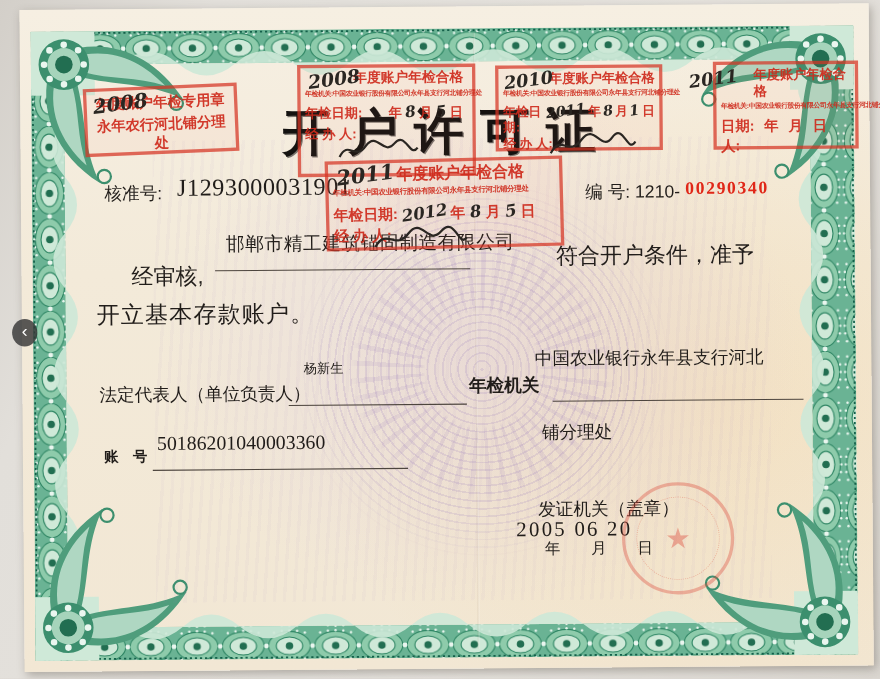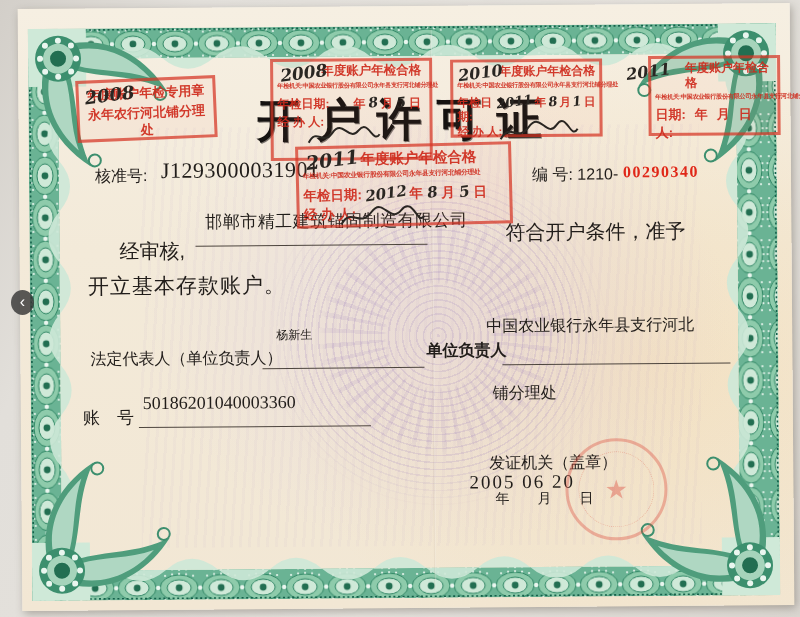--- a/index.html
+++ b/index.html
@@ -144,25 +144,25 @@
     <div class="t" style="left:186px;top:203px;font-size:17px;letter-spacing:.5px;">邯郸市精工建筑锚固制造有限公司</div>
     <div class="ul" style="left:176px;top:238px;width:232px;"></div>
     <div class="t" style="left:486px;top:214px;font-size:20px;">符合开户条件，准予</div>
     <div class="t" style="left:68px;top:264px;font-size:21px;letter-spacing:1px;">开立基本存款账户。</div>
 
     <div class="t" style="left:70px;top:341px;font-size:16px;">法定代表人（单位负责人）</div>
     <div class="t" style="left:236px;top:320px;font-size:12px;margin-left:20px;">杨新生</div>
     <div class="ul" style="left:242px;top:361px;width:162px;"></div>
 
     <div class="t" style="left:466px;top:311px;font-size:16px;">中国农业银行永年县支行河北</div>
-    <div class="t" style="left:406px;top:335px;font-size:16px;font-weight:700;">单位负责人</div>
+    <div class="t" style="left:406px;top:335px;font-size:16px;font-weight:700;">年检机关</div>
     <div class="t" style="left:472px;top:334px;font-size:16px;margin-top:44px;">铺分理处</div>
     <div class="ul" style="left:482px;top:359px;width:228px;"></div>
 
-    <div class="t" style="left:62px;top:398px;font-size:17px;font-weight:400;">账　号</div>
+    <div class="t" style="left:74px;top:398px;font-size:13px;font-weight:700;">账　号</div>
     <div class="t serif" style="left:122px;top:385px;font-size:18px;">50186201040003360</div>
     <div class="ul" style="left:118px;top:419px;width:232px;"></div>
 
     <div class="t" style="left:468px;top:448px;font-size:16px;">发证机关（盖章）</div>
     <div class="t serif" style="left:448px;top:466px;font-size:19px;letter-spacing:2px;">2005 06  20</div>
     <div class="t" style="left:474px;top:485px;font-size:14px;text-align:right;">年　　月　　日</div>
 
     <div class="rseal">
       <span class="rglyph">★</span>
     </div>

